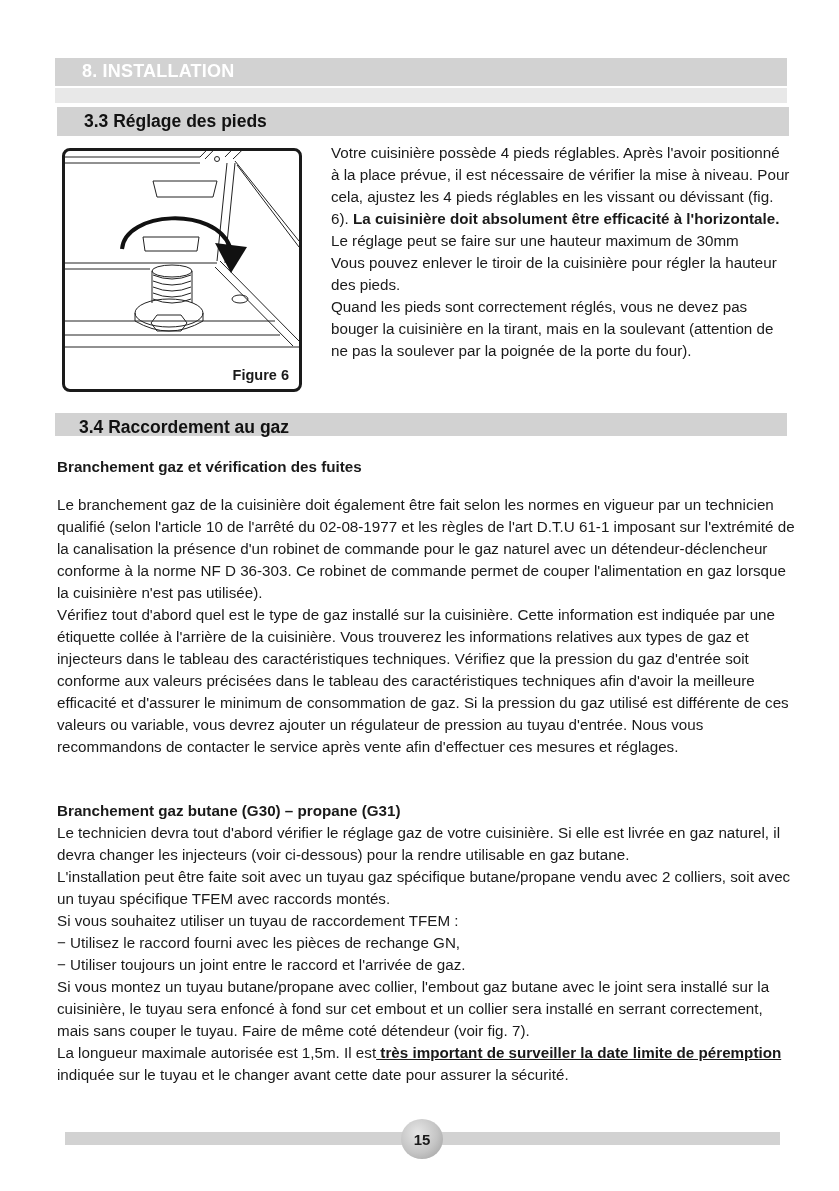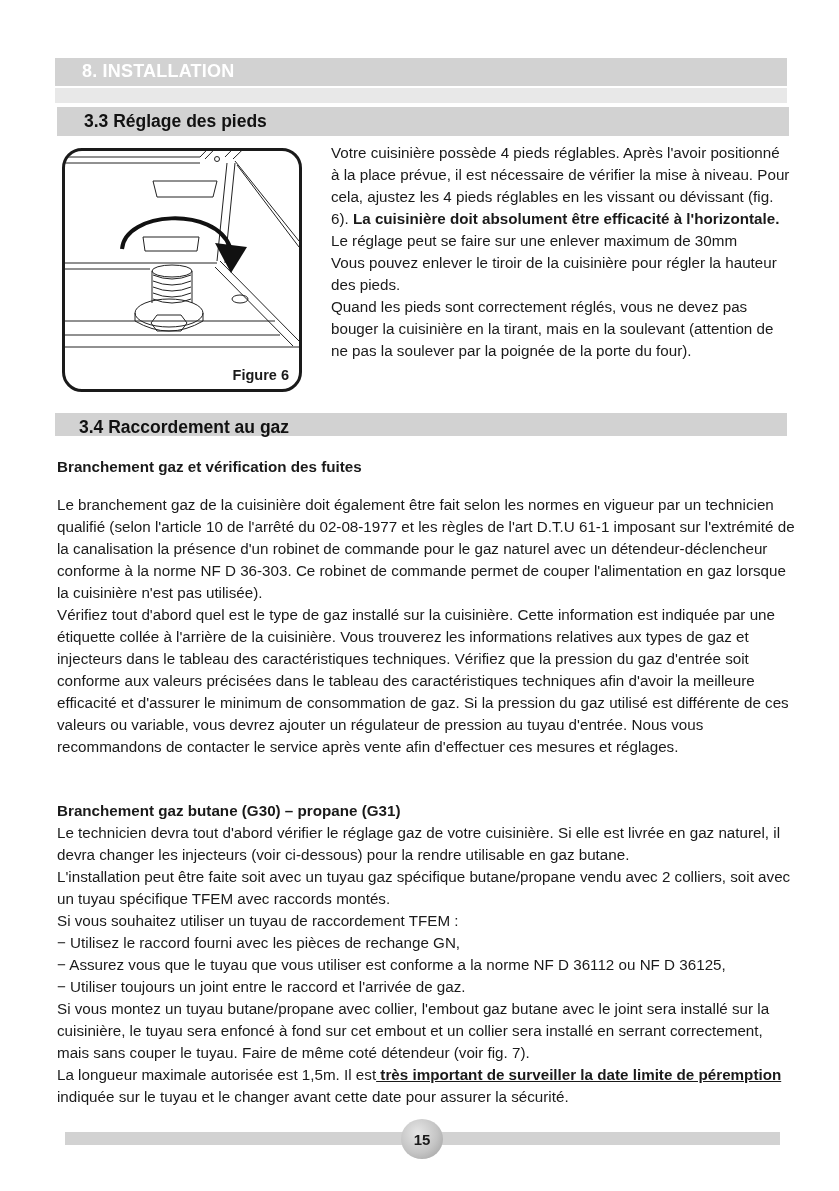--- a/index.html
+++ b/index.html
@@ -7,21 +7,21 @@
          font-family: "Liberation Sans", "DejaVu Sans", sans-serif; color: #1a1a1a; }
   .abs { position: absolute; }
   .chapter-bar { left: 55px; top: 58px; width: 732px; height: 28px; background: #d2d2d2; }
   .chapter-bar span { position: absolute; left: 27px; top: 3px; font-size: 18px; font-weight: bold; color: #ffffff; letter-spacing: 0.2px; }
   .sub-bar { left: 55px; top: 88px; width: 732px; height: 15px; background: #e8e8e8; }
   .section-bar { left: 57px; top: 107px; width: 732px; height: 29px; background: #d2d2d2; }
   .section-bar span { position: absolute; left: 27px; top: 4px; font-size: 17.5px; font-weight: bold; color: #111; }
   .section-bar2 { left: 55px; top: 413px; width: 732px; height: 23px; background: #d2d2d2; }
   .section-bar2 span { position: absolute; left: 24px; top: 4px; font-size: 17.5px; font-weight: bold; color: #111; }
 
-  .figure { left: 62px; top: 148px; width: 234px; height: 238px; border: 3px solid #1a1a1a; border-radius: 20px; background: #fff; overflow: hidden; }
+  .figure { left: 62px; top: 148px; width: 234px; height: 238px; border: 3px solid #1a1a1a; border-radius: 8px; background: #fff; overflow: hidden; }
   .figure svg { position: absolute; left: 0; top: 0; }
   .fig-caption { position: absolute; right: 10px; bottom: 6px; font-size: 14.5px; font-weight: bold; color: #1a1a1a; }
 
   .para-right { left: 331px; top: 142px; width: 460px; font-size: 15.2px; line-height: 22px; }
   .para-right p { margin: 0; }
 
   .body-text { left: 57px; width: 740px; font-size: 15.2px; line-height: 22px; }
   .body-text p { margin: 0; }
   .bold { font-weight: bold; }
   .ul { text-decoration: underline; font-weight: bold; }
@@ -93,21 +93,21 @@
     <g>
       <path d="M57 98 C 60 60, 150 55, 165 96" fill="none" stroke="#111" stroke-width="4"></path>
       <polygon points="150,92 182,96 166,122" fill="#111"></polygon>
     </g>
   </svg>
   <span class="fig-caption">Figure 6</span>
 </div>
 
 <div class="abs para-right">
   <p><span>Votre cuisinière possède 4 pieds réglables. Après l'avoir positionné à la place prévue, il est nécessaire de vérifier la mise à niveau. Pour cela, ajustez les 4 pieds réglables en les vissant ou dévissant (fig. 6). </span><span class="bold">La cuisinière doit absolument être efficacité à l'horizontale.</span></p>
-  <p>Le réglage peut se faire sur une enlever maximum de 30mm</p>
+  <p>Le réglage peut se faire sur une hauteur maximum de 30mm</p>
   <p>Vous pouvez enlever le tiroir de la cuisinière pour régler la hauteur des pieds.</p>
   <p>Quand les pieds sont correctement réglés, vous ne devez pas bouger la cuisinière en la tirant, mais en la soulevant (attention de ne pas la soulever par la poignée de la porte du four).</p>
 </div>
 
 <div class="abs section-bar2">
   <span>3.4 Raccordement au gaz</span>
 </div>
 
 <div class="abs body-text" style="top:456px;">
   <p class="bold">Branchement  gaz et vérification des fuites</p>
@@ -117,21 +117,20 @@
   <p>Le branchement gaz de la cuisinière doit également être fait selon les normes en vigueur par un technicien qualifié (selon l'article 10 de l'arrêté du 02-08-1977 et les règles de l'art D.T.U 61-1 imposant sur l'extrémité de la canalisation la présence d'un robinet de commande pour le gaz naturel avec un détendeur-déclencheur conforme à la norme NF D 36-303. Ce robinet de commande permet de couper l'alimentation en gaz lorsque la cuisinière n'est pas utilisée).</p>
   <p>Vérifiez tout d'abord quel est le type de gaz installé sur la cuisinière. Cette information est indiquée par une étiquette collée à l'arrière de la cuisinière. Vous trouverez les informations relatives aux types de gaz et injecteurs dans le tableau des caractéristiques techniques. Vérifiez que la pression du gaz d'entrée soit conforme aux valeurs précisées dans le tableau des caractéristiques techniques afin d'avoir la meilleure efficacité et d'assurer le minimum de consommation de gaz. Si la pression du gaz utilisé est différente de ces valeurs ou variable, vous devrez ajouter un régulateur de pression au tuyau d'entrée. Nous vous recommandons de contacter le service après vente afin d'effectuer ces mesures et réglages.</p>
 </div>
 
 <div class="abs body-text" style="top:800px;">
   <p class="bold">Branchement gaz butane (G30) – propane (G31)</p>
   <p>Le technicien devra tout d'abord vérifier le réglage gaz de votre cuisinière. Si elle est livrée en gaz naturel, il devra changer les injecteurs (voir ci-dessous) pour la rendre utilisable en gaz butane.</p>
   <p>L'installation peut être faite soit avec un tuyau gaz spécifique butane/propane vendu avec 2 colliers, soit avec un tuyau spécifique TFEM avec raccords montés.</p>
   <p>Si vous souhaitez utiliser un tuyau de raccordement TFEM :</p>
   <p>− Utilisez le raccord fourni avec les pièces de rechange GN,</p>
-  <p>− Assurez vous que le tuyau que vous utiliser est conforme a la norme NF D 36112 ou NF D 36125,</p>
   <p>− Utiliser toujours un joint entre le raccord et l'arrivée de gaz.</p>
   <p>Si vous montez un tuyau butane/propane avec collier, l'embout gaz butane avec le joint sera installé sur la cuisinière, le tuyau sera enfoncé à fond sur cet embout et un collier sera installé en serrant correctement, mais sans couper le tuyau. Faire de même coté détendeur (voir fig. 7).</p>
   <p><span>La longueur maximale autorisée est 1,5m. Il est</span><span class="ul"> très important de surveiller la date limite de péremption</span><span> indiquée sur le tuyau et le changer avant cette date pour assurer la sécurité.</span></p>
 </div>
 
 <div class="abs footer-bar"></div>
 <div class="abs page-oval">
   <span>15</span>
 </div>
 

